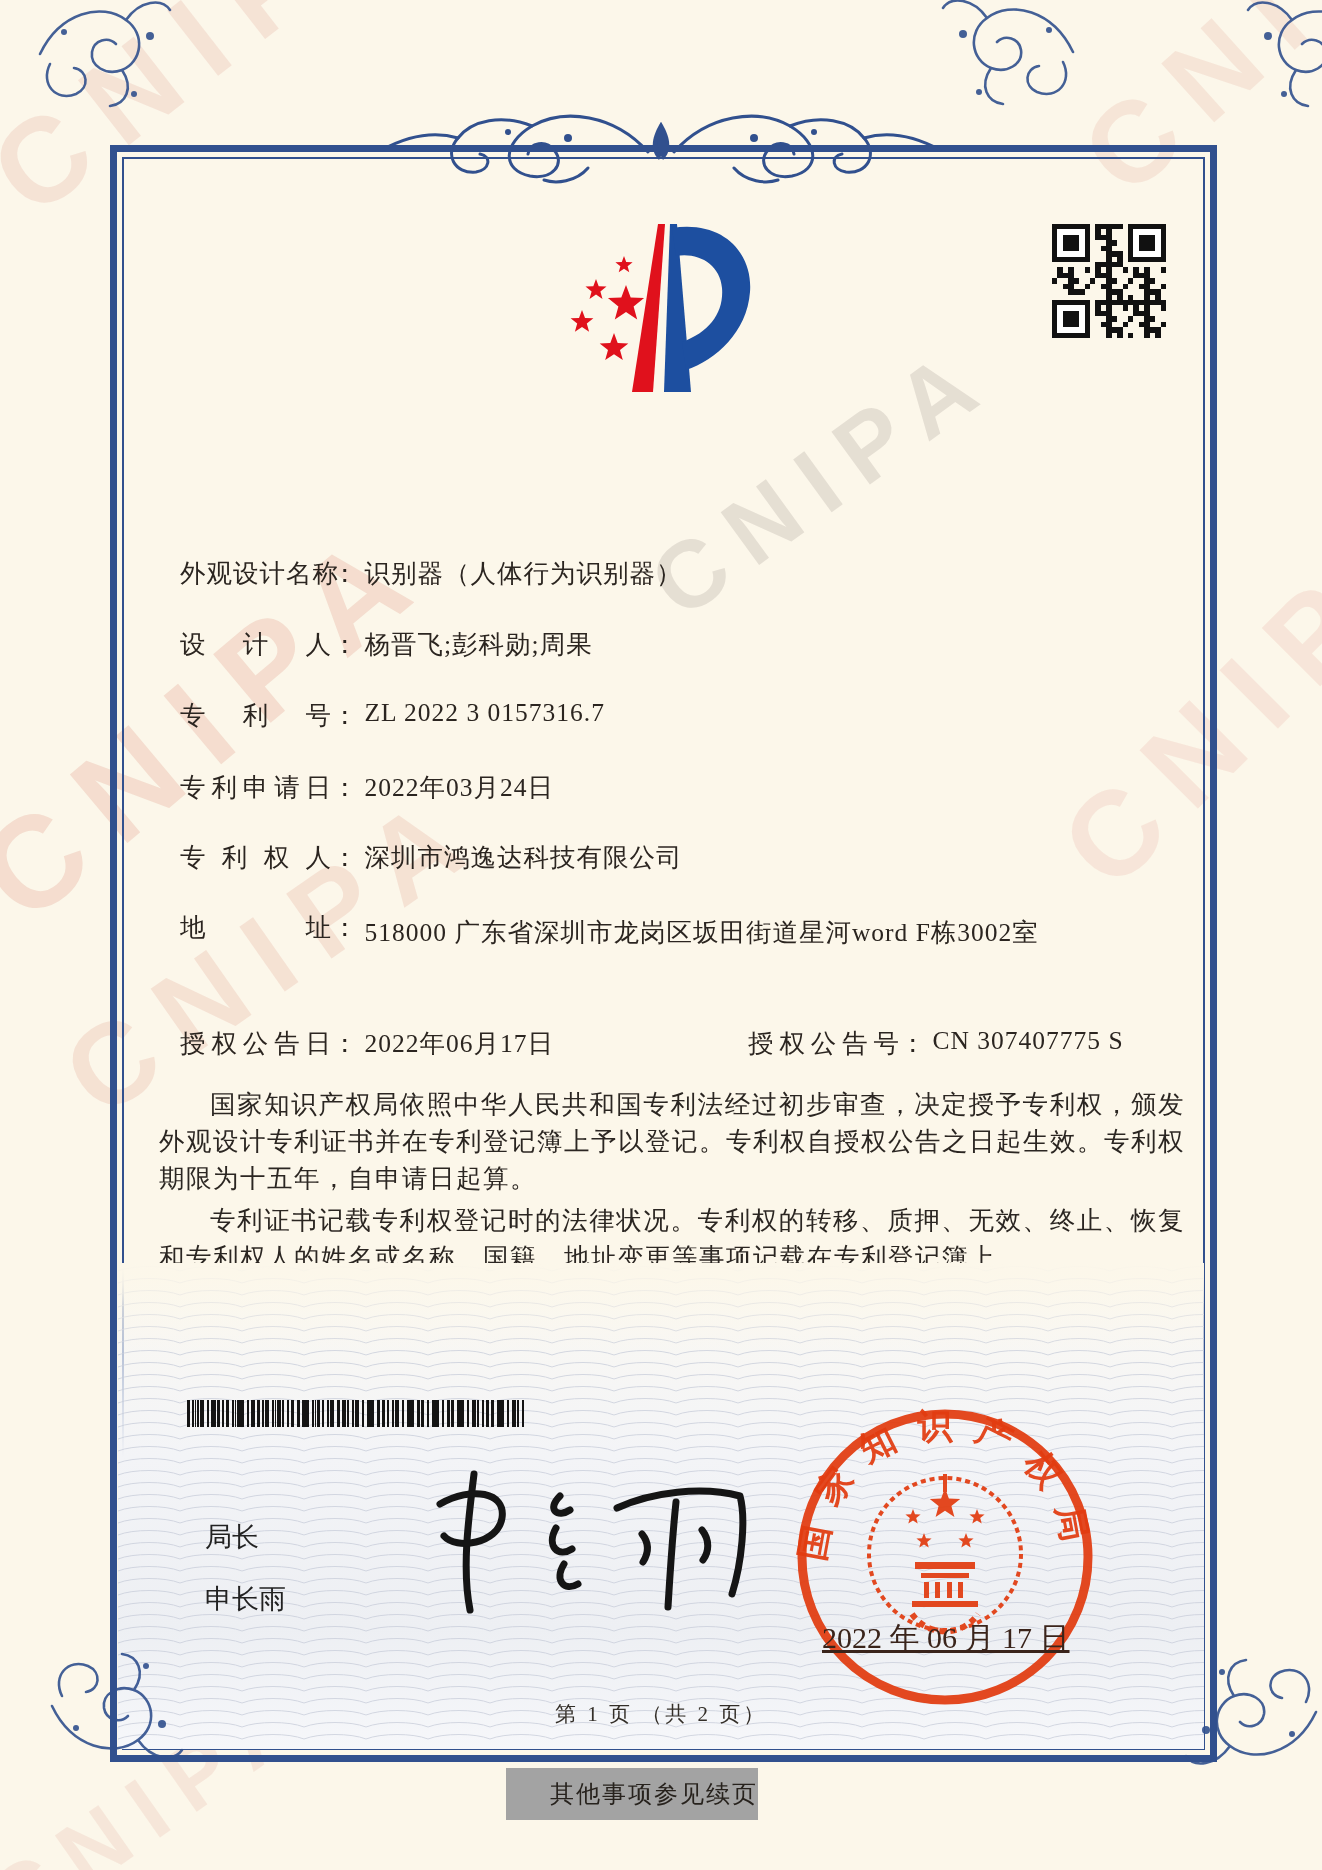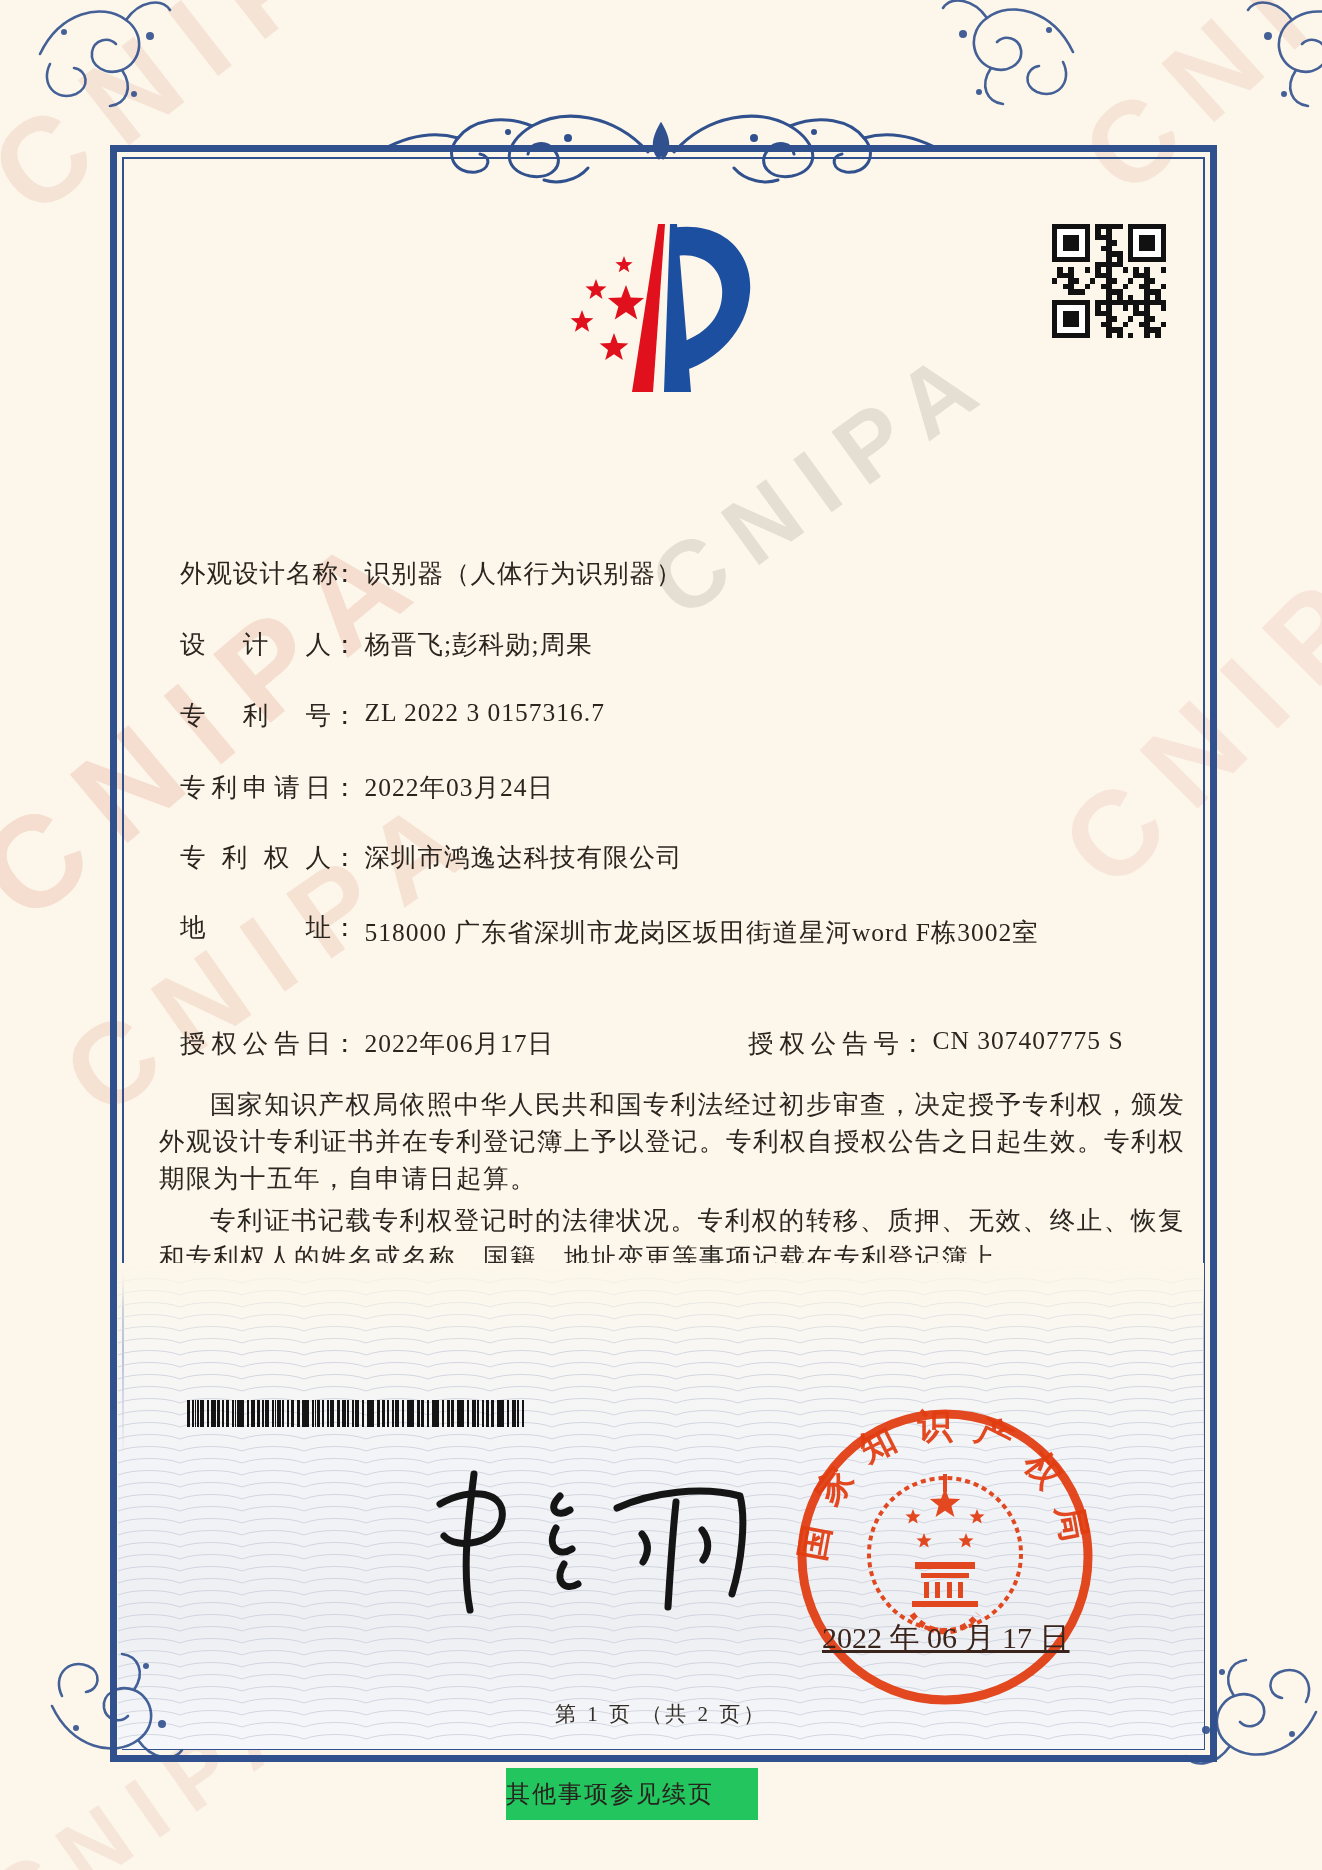--- a/index.html
+++ b/index.html
@@ -55,21 +55,21 @@
       font-size:27px;font-weight:500;color:#222;line-height:62px;}
   .sig-svg{position:absolute;left:402px;top:1452px;}
   
   .seal-svg{position:absolute;left:794px;top:1404px;}
   .seal-date{position:absolute;left:822px;top:1618px;width:280px;font-size:30px;
       color:#3a241b;font-weight:500;white-space:nowrap;text-decoration:underline;}
   
   .page-info{position:absolute;left:0;top:1700px;width:1322px;text-align:center;
       font-size:21px;letter-spacing:3px;color:#332e28;}
   .cont-note{position:absolute;left:506px;top:1768px;width:252px;height:52px;line-height:52px;
-      background:#22c55e;text-align:left;font-size:24px;letter-spacing:2px;color:#27221d;}
+      background:#a3a3a3;text-align:right;font-size:24px;letter-spacing:2px;color:#27221d;}
 </style>
 </head>
 <body>
 
 <div class="page">
 
   <div id="wm-layer">
       <span class="wm" style="left: -45px; top: -35px; font-size: 120px; color: rgba(238, 202, 188, 0.45); transform: rotate(-38deg);">CNIPA</span>
       <span class="wm" style="left: 1040px; top: -55px; font-size: 115px; color: rgba(238, 202, 188, 0.4); transform: rotate(-42deg);">CNIPA</span>
       <span class="wm" style="left: 625px; top: 425px; font-size: 95px; color: rgba(185, 178, 168, 0.35); transform: rotate(-36deg);">CNIPA</span>
@@ -301,20 +301,24 @@
         <path d="M0 440 c 15 -6 47 -6 62 0 c 15 -6 47 -6 62 0 c 15 -6 47 -6 62 0 c 15 -6 47 -6 62 0 c 15 -6 47 -6 62 0 c 15 -6 47 -6 62 0 c 15 -6 47 -6 62 0 c 15 -6 47 -6 62 0 c 15 -6 47 -6 62 0 c 15 -6 47 -6 62 0 c 15 -6 47 -6 62 0 c 15 -6 47 -6 62 0 c 15 -6 47 -6 62 0 c 15 -6 47 -6 62 0 c 15 -6 47 -6 62 0 c 15 -6 47 -6 62 0 c 15 -6 47 -6 62 0 c 15 -6 47 -6 62 0" fill="none" stroke="#c7ccd9" stroke-width="1"></path>
         <path d="M0 452 c 15 -6 47 -6 62 0 c 15 -6 47 -6 62 0 c 15 -6 47 -6 62 0 c 15 -6 47 -6 62 0 c 15 -6 47 -6 62 0 c 15 -6 47 -6 62 0 c 15 -6 47 -6 62 0 c 15 -6 47 -6 62 0 c 15 -6 47 -6 62 0 c 15 -6 47 -6 62 0 c 15 -6 47 -6 62 0 c 15 -6 47 -6 62 0 c 15 -6 47 -6 62 0 c 15 -6 47 -6 62 0 c 15 -6 47 -6 62 0 c 15 -6 47 -6 62 0 c 15 -6 47 -6 62 0 c 15 -6 47 -6 62 0" fill="none" stroke="#c7ccd9" stroke-width="1"></path>
         <path d="M0 464 c 15 -6 47 -6 62 0 c 15 -6 47 -6 62 0 c 15 -6 47 -6 62 0 c 15 -6 47 -6 62 0 c 15 -6 47 -6 62 0 c 15 -6 47 -6 62 0 c 15 -6 47 -6 62 0 c 15 -6 47 -6 62 0 c 15 -6 47 -6 62 0 c 15 -6 47 -6 62 0 c 15 -6 47 -6 62 0 c 15 -6 47 -6 62 0 c 15 -6 47 -6 62 0 c 15 -6 47 -6 62 0 c 15 -6 47 -6 62 0 c 15 -6 47 -6 62 0 c 15 -6 47 -6 62 0 c 15 -6 47 -6 62 0" fill="none" stroke="#c7ccd9" stroke-width="1"></path>
         <path d="M0 476 c 15 -6 47 -6 62 0 c 15 -6 47 -6 62 0 c 15 -6 47 -6 62 0 c 15 -6 47 -6 62 0 c 15 -6 47 -6 62 0 c 15 -6 47 -6 62 0 c 15 -6 47 -6 62 0 c 15 -6 47 -6 62 0 c 15 -6 47 -6 62 0 c 15 -6 47 -6 62 0 c 15 -6 47 -6 62 0 c 15 -6 47 -6 62 0 c 15 -6 47 -6 62 0 c 15 -6 47 -6 62 0 c 15 -6 47 -6 62 0 c 15 -6 47 -6 62 0 c 15 -6 47 -6 62 0 c 15 -6 47 -6 62 0" fill="none" stroke="#c7ccd9" stroke-width="1"></path>
       </svg>
     <div class="fade"></div>
   </div>
 
   <div class="barcode"></div>
 
+  <div class="officer">
+    <div>局长</div>
+    <div>申长雨</div>
+  </div>
 
   <svg class="sig-svg" width="345" height="175" viewBox="0 0 345 175">
     <g fill="none" stroke="#151515" stroke-width="7" stroke-linecap="round" stroke-linejoin="round">
       <path d="M72,22 C66,70 60,118 68,158"></path>
       <path d="M38,52 C70,34 104,40 100,66 C96,92 54,98 42,84"></path>
       <path d="M158,44 C144,58 156,66 168,58"></path>
       <path d="M154,76 C144,94 156,106 170,97"></path>
       <path d="M162,112 C152,128 162,140 176,132"></path>
       <path d="M215,56 C250,40 300,34 338,44 C344,66 340,110 330,142"></path>
       <path d="M274,50 C270,88 268,122 266,155"></path>

